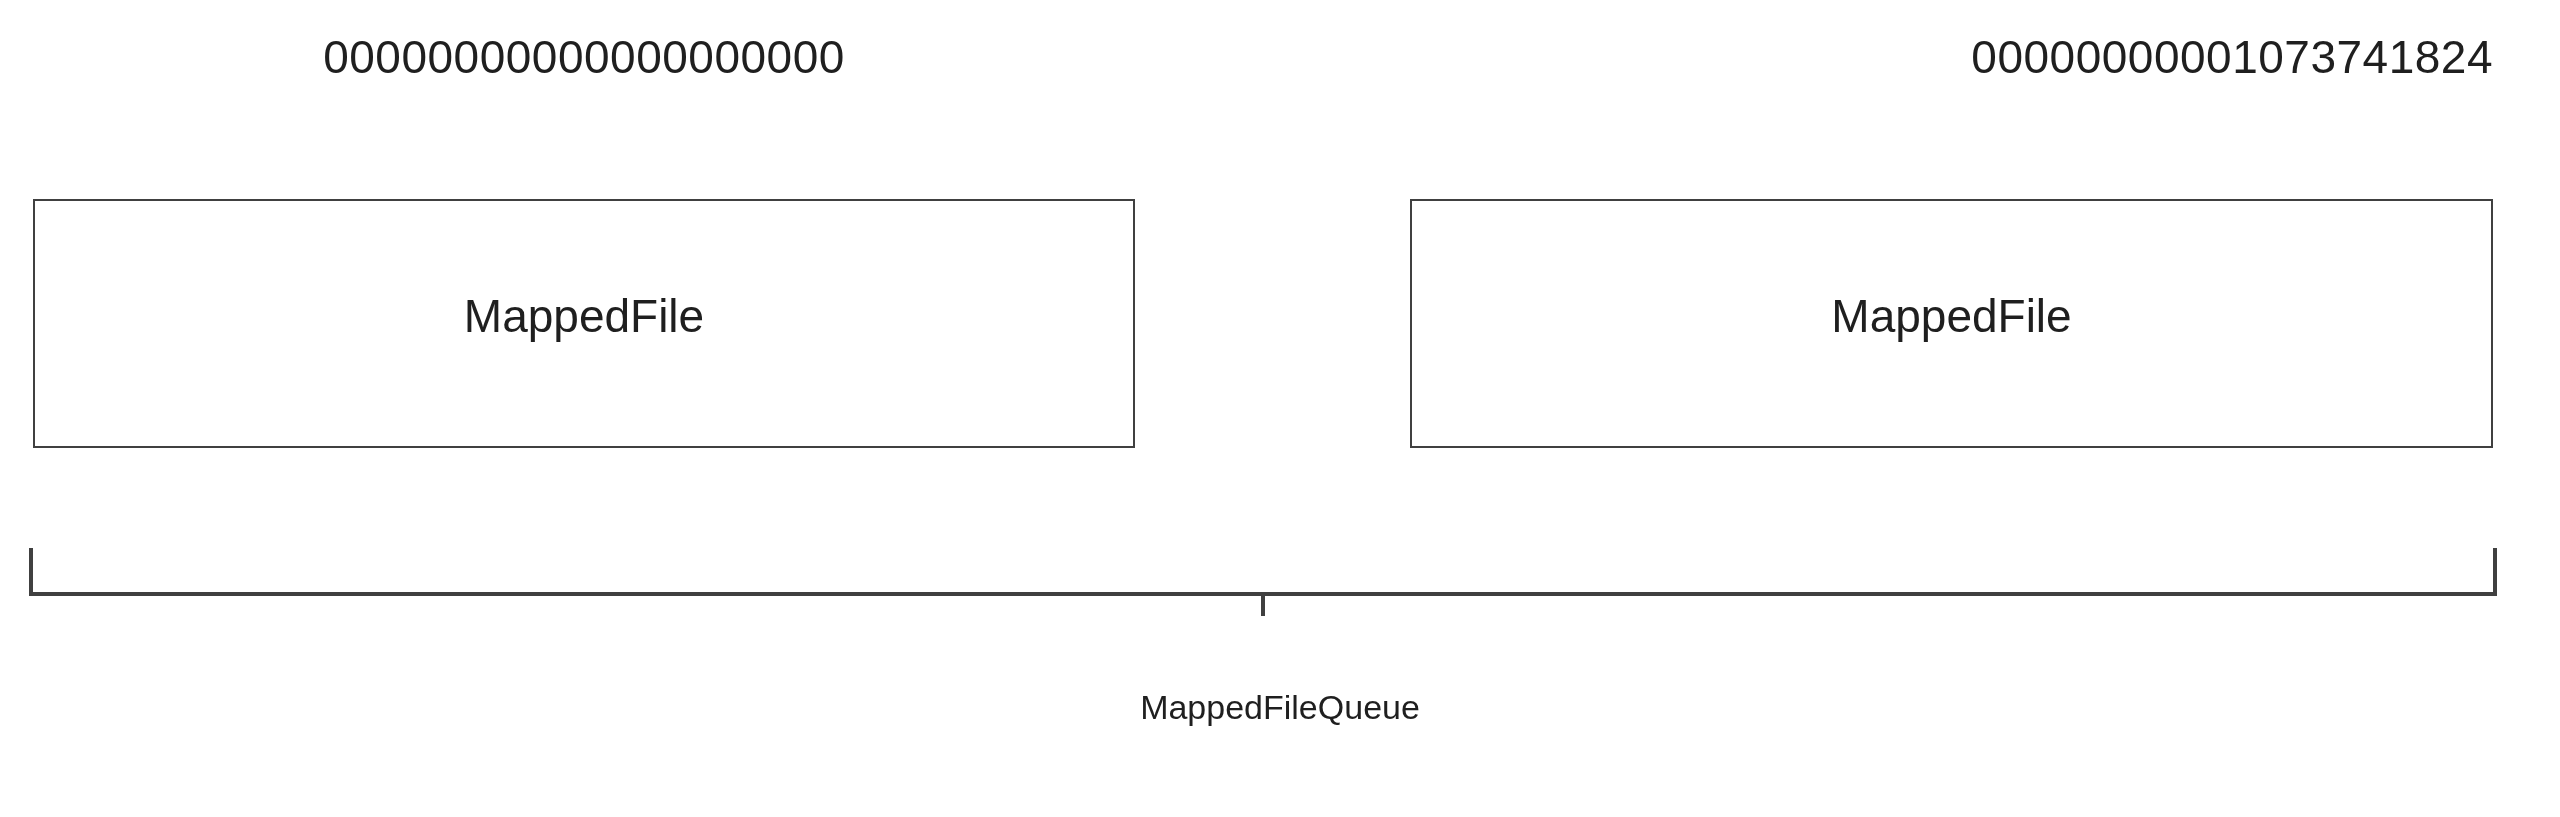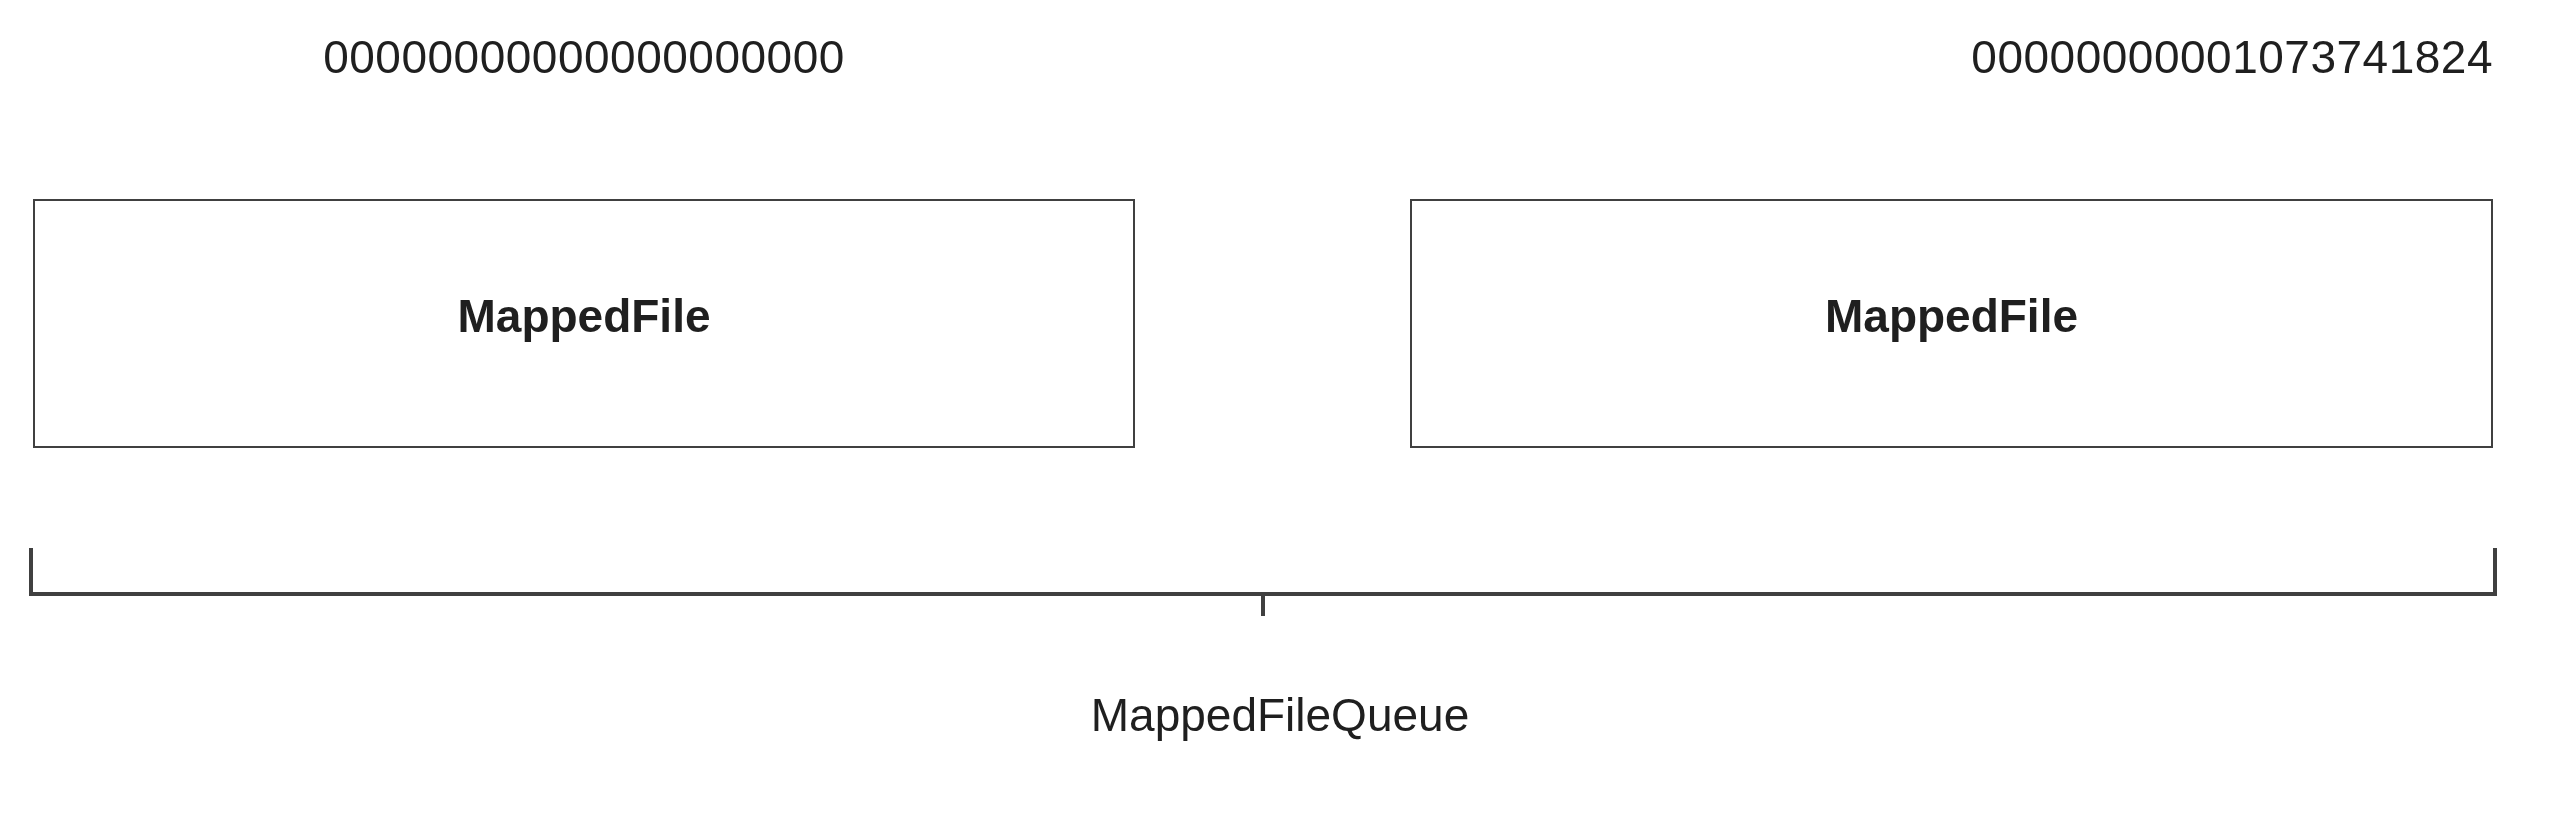--- a/index.html
+++ b/index.html
@@ -60,21 +60,21 @@
   #mapped-file-box-1 {
     left: 33px;
     width: 1102px;
   }
   #mapped-file-box-2 {
     left: 1410px;
     width: 1083px;
   }
   .mapped-file-box .box-label {
     font-size: 46px;
-    font-weight: 700;
+    font-weight: 400;
     color: #1f1f1f;
     white-space: nowrap;
     
     transform: translateY(-8px);
   }
 
   
   #queue-bracket {
     position: absolute;
     left: 0;
@@ -89,21 +89,21 @@
     height: 100%;
   }
 
   
   #queue-caption {
     position: absolute;
     left: 0;
     top: 688px;
     width: 2560px;
     text-align: center;
-    font-size: 46px;
+    font-size: 34px;
     font-weight: 400;
     color: #1f1f1f;
     white-space: nowrap;
   }
 </style>
 </head>
 <body>
 
 <div id="diagram-stage">
 

